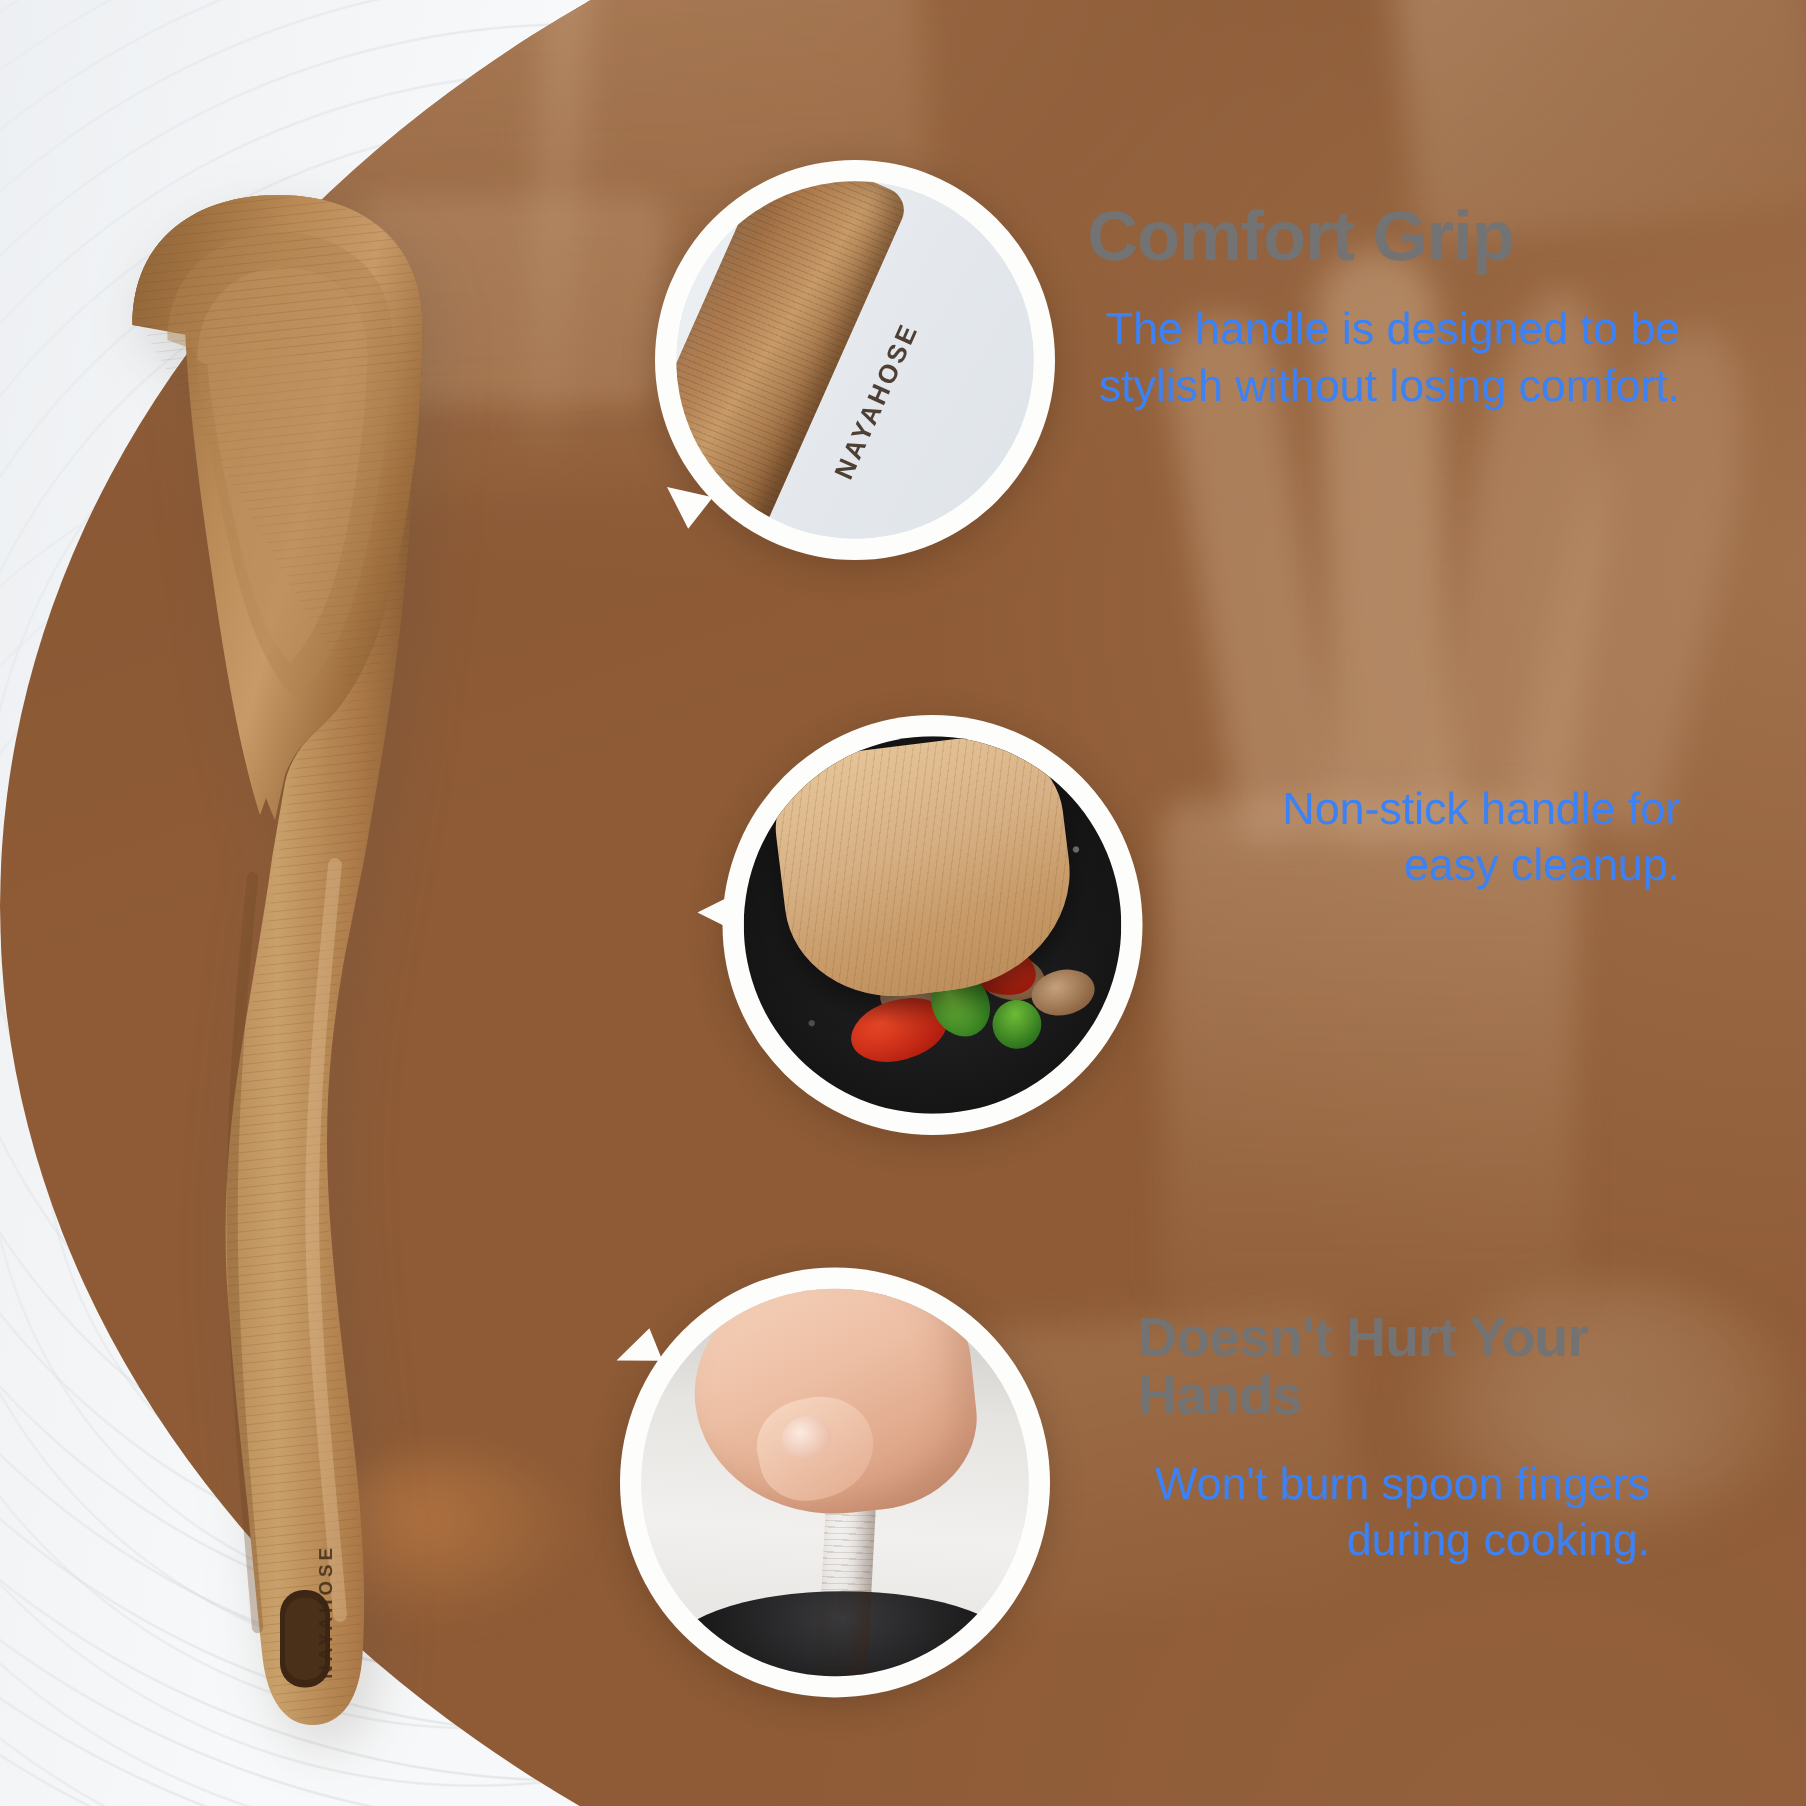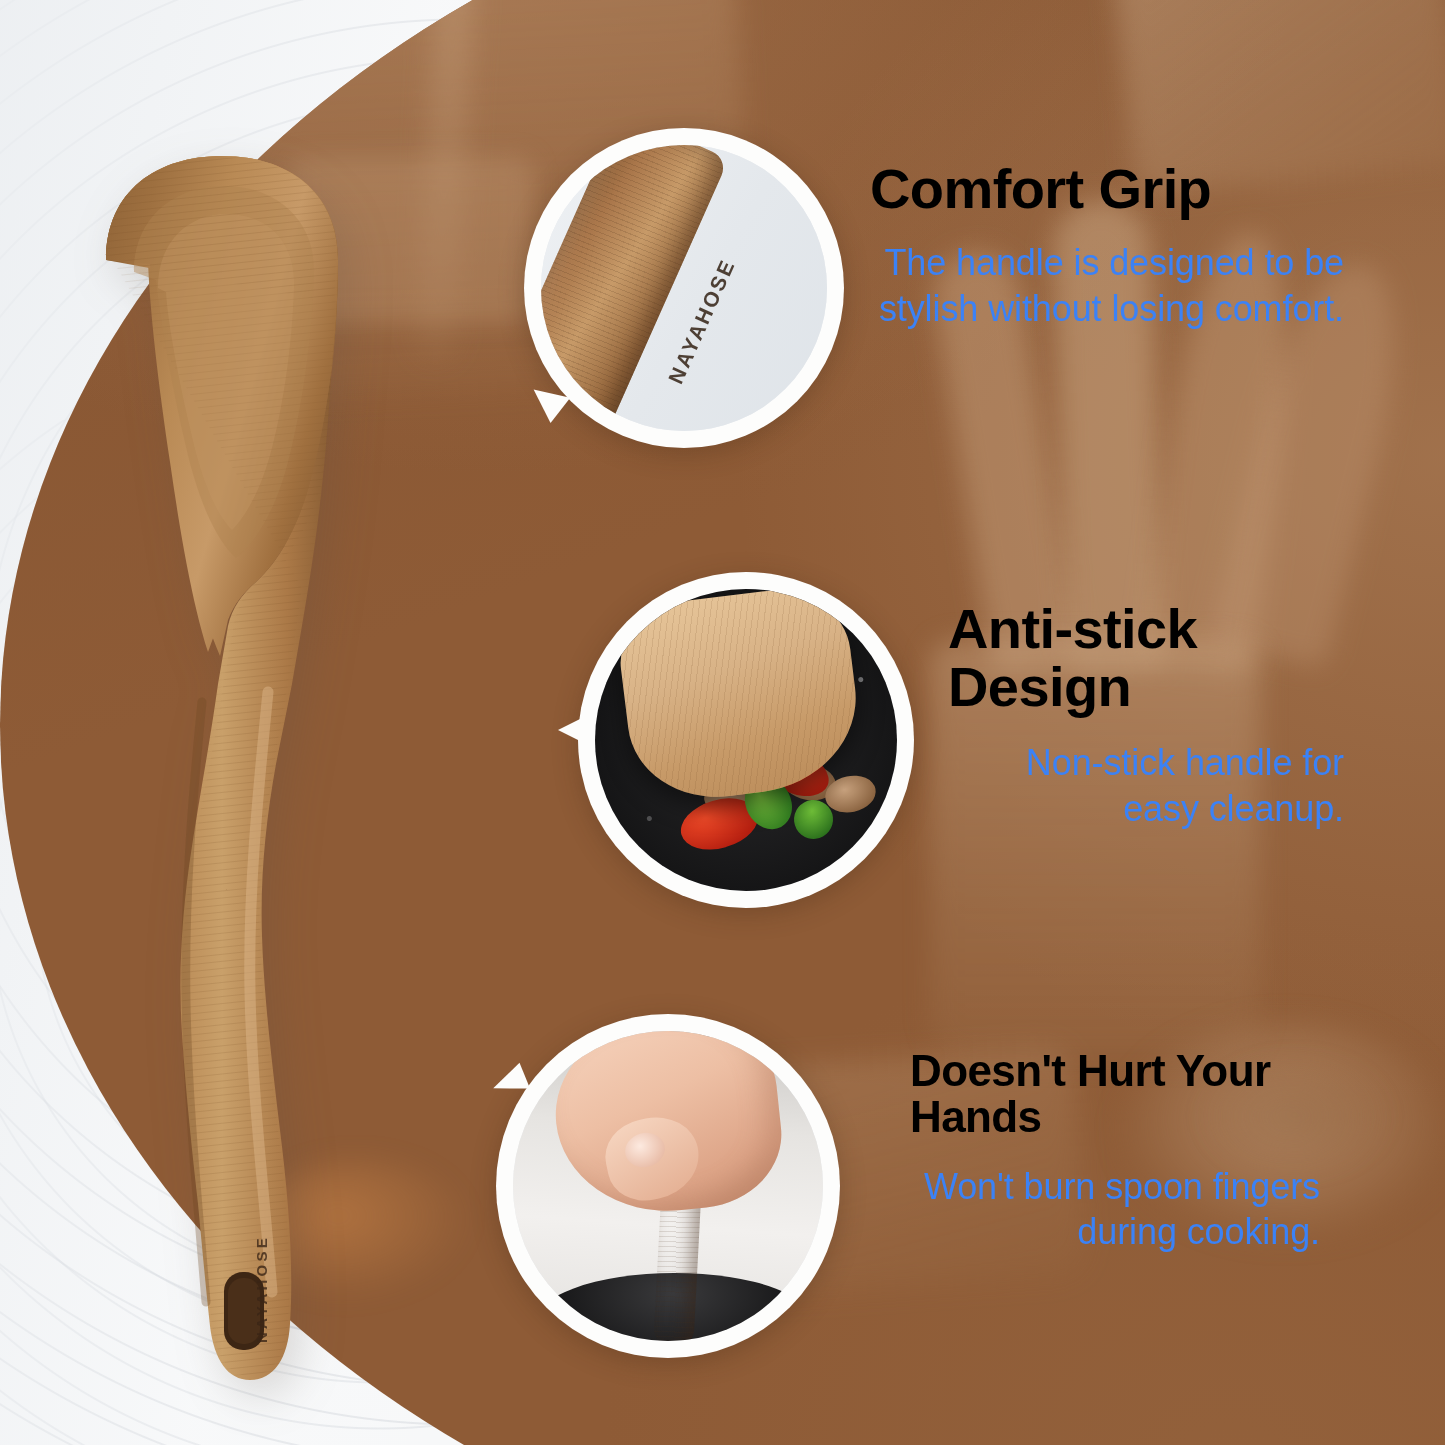--- a/index.html
+++ b/index.html
@@ -96,21 +96,21 @@
 
   
   .feature { position:absolute; display:flex; align-items:flex-start; }
 
   .circle { position:relative; flex:0 0 auto; border-radius:50%;
             background:#fdfdfc; box-shadow:0 6px 26px rgba(60,35,18,.28); }
   .circle .inner { position:absolute; inset:17px; border-radius:50%; overflow:hidden; background:#e9ecef; }
   .tail { position:absolute; width:0; height:0; }
 
   .ftext { padding-left:26px; }
-  .ftitle { color:#000000; font-weight:bold; line-height:1.04; letter-spacing:-.6px; }
+  .ftitle { color:#737373; font-weight:bold; line-height:1.04; letter-spacing:-.6px; }
   .fdesc  { color:#3b82f6; line-height:1.26; letter-spacing:-.1px;text-align:right; }
 
   
   #f1 { left:524px; top:128px; }
   #f1 .circle { width:320px; height:320px; }
   #f1 .tail { left:6px; bottom:32px; border-style:solid;
               border-width:16px 34px 16px 0; border-color:transparent #fdfdfc transparent transparent;
               transform:rotate(38deg); }
   #f1 .ftext { padding-top:32px; width:500px; }
   #f1 .ftitle { font-size:56px; }
@@ -419,21 +419,20 @@
         <div class="v v-red1"></div>
         <div class="v v-red2"></div>
         <div class="v v-grn1"></div>
         <div class="v v-grn2"></div>
         <div class="p2-head">
           <div class="p2-head-grain"></div>
         </div>
       </div>
     </div>
     <div class="ftext">
-      <div class="ftitle">Anti-stick Design</div>
       <div class="fdesc">Non-stick handle for easy cleanup.</div>
     </div>
   </div>
 
   <div class="feature" id="f3">
     <div class="circle">
       <div class="tail"></div>
       <div class="inner">
         <div class="p3-bg"></div>
         <div class="p3-pan"></div>

